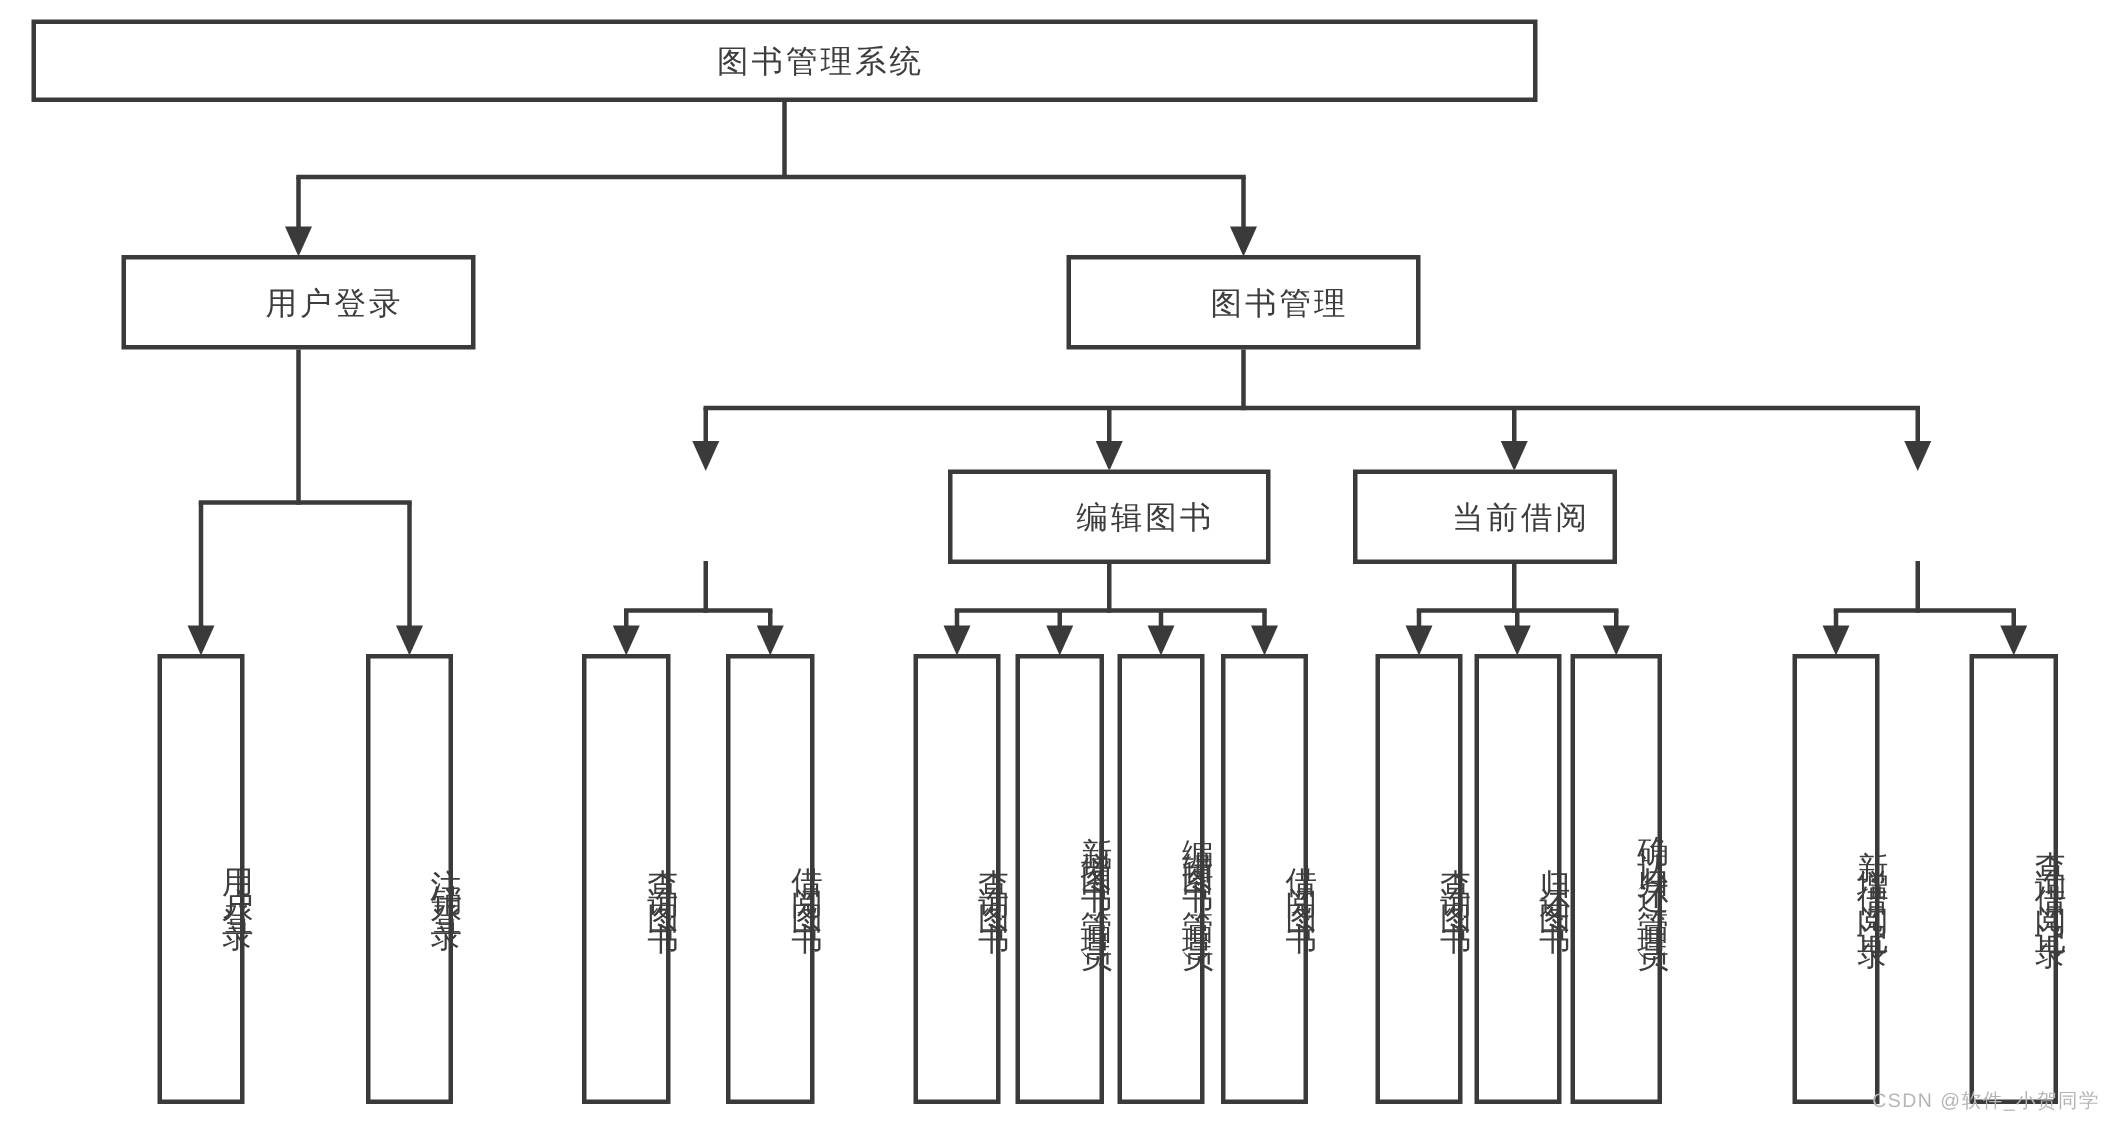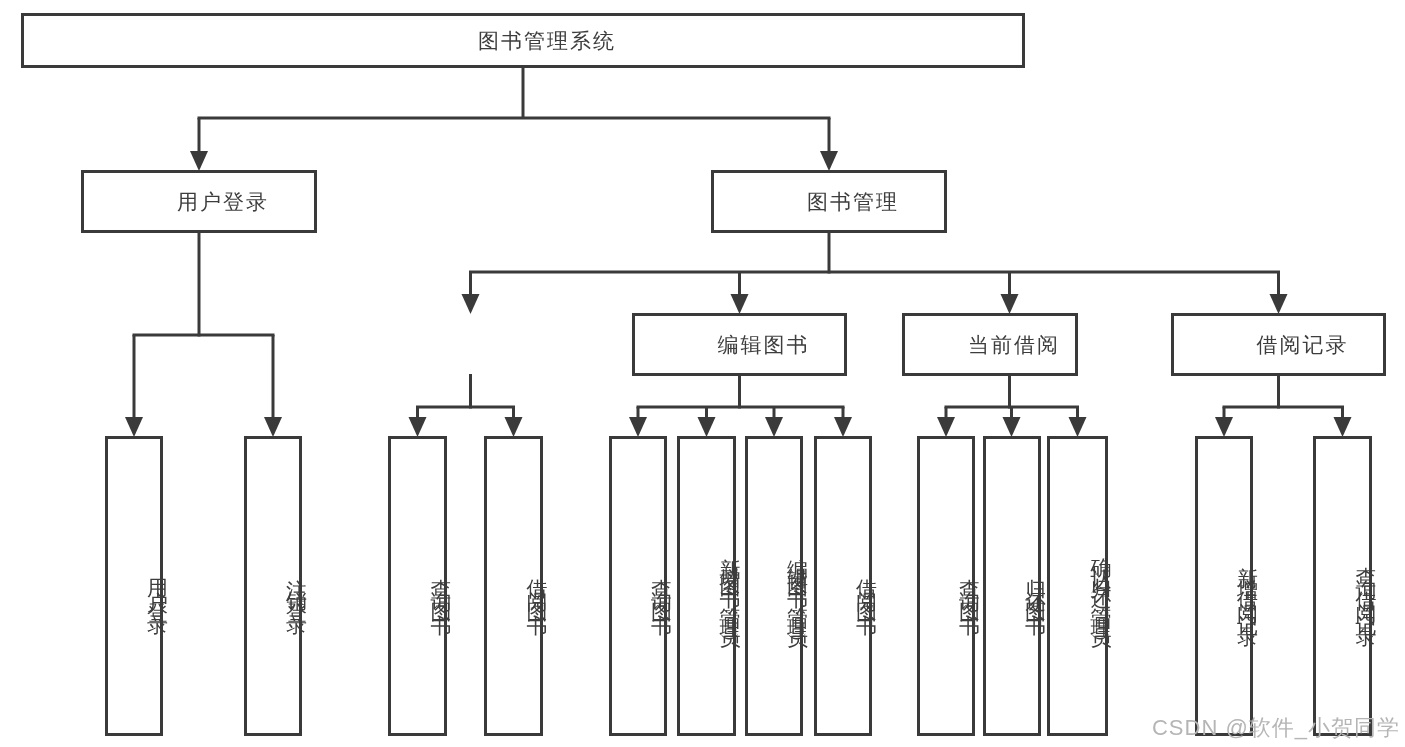--- a/index.html
+++ b/index.html
@@ -53,21 +53,21 @@
   #l-borrow-b     { left:814px; }
   #l-query-c      { left:917px; }
   #l-return-book  { left:983px; }
   #l-confirm      { left:1047px; width:61px; }
   #l-add-record   { left:1195px; }
   #l-query-record { left:1313px; width:59px; }
 
   .watermark {
     position:absolute;
     right:5px; bottom:4px;
-    font-size:22px;
+    font-size:13px;
     letter-spacing:1px;
     color:#b5b5b5;
     z-index:5;
     white-space:nowrap;
   }
 </style>
 </head>
 <body>
 
 <div class="canvas">
@@ -144,23 +144,20 @@
   <div id="b-book-mgmt" class="box h">
     <span>图书管理</span>
   </div>
 
   <div id="b-book-borrow" class="box h">
     <span>编辑图书</span>
   </div>
   <div id="b-current-borrow" class="box h">
     <span>当前借阅</span>
   </div>
-  <div id="b-borrow-records" class="box h">
-    <span>借阅记录</span>
-  </div>
 
   <div id="l-user-login" class="box v leaf">
     <span>用户登录</span>
   </div>
   <div id="l-logout" class="box v leaf">
     <span>注销登录</span>
   </div>
 
   <div id="l-query-a" class="box v leaf">
     <span>查询图书</span>

